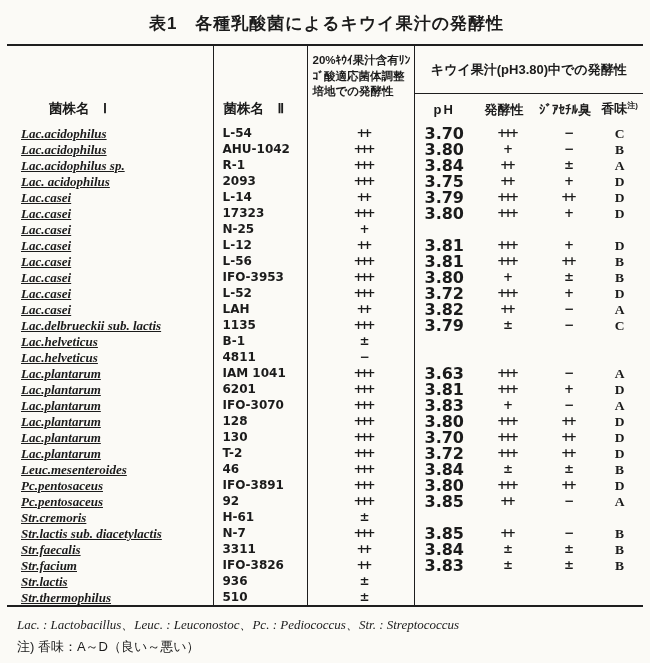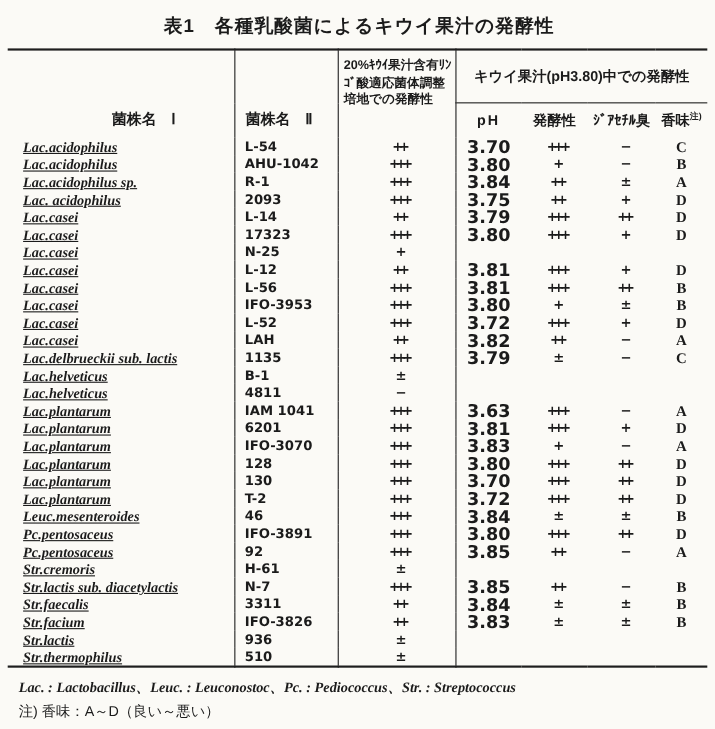--- a/index.html
+++ b/index.html
@@ -32,21 +32,21 @@
   col.c2 { width:94px; }
   col.c3 { width:107px; }
   col.c4 { width:60px; }
   col.c5 { width:60px; }
   col.c6 { width:62px; }
   col.c7 { width:47px; }
 
   thead th { font-weight:bold; padding:0; }
   th.h-strain1 {
     border-right:1.5px solid #1e1e1e;
-    text-align:center; vertical-align:bottom;
+    text-align:left; vertical-align:bottom;
     padding:0 0 7px 42px; font-size:13.5px;
   }
   th.h-strain2 {
     border-right:1.5px solid #1e1e1e;
     text-align:left; vertical-align:bottom;
     padding:0 0 7px 10px; font-size:13.5px;
   }
   th.h-medium {
     border-right:1.5px solid #1e1e1e;
     text-align:left; vertical-align:top;
@@ -100,21 +100,21 @@
   }
   tbody td.grade {
     text-align:center;
     font-family:"Liberation Serif", serif;
     font-size:13.5px; font-weight:bold;
   }
 
   .footnotes { margin:9px 0 0 10px; }
   .abbrev {
     font-family:"Liberation Serif", serif;
-    font-style:italic; font-weight:bold;
+    font-style:italic; font-weight:normal;
     font-size:13px; margin-bottom:4px;
   }
   .flavor-note { font-size:13px; }
 </style>
 </head>
 <body>
 
 <div class="page">
 
   <div class="title">表1　各種乳酸菌によるキウイ果汁の発酵性</div>

